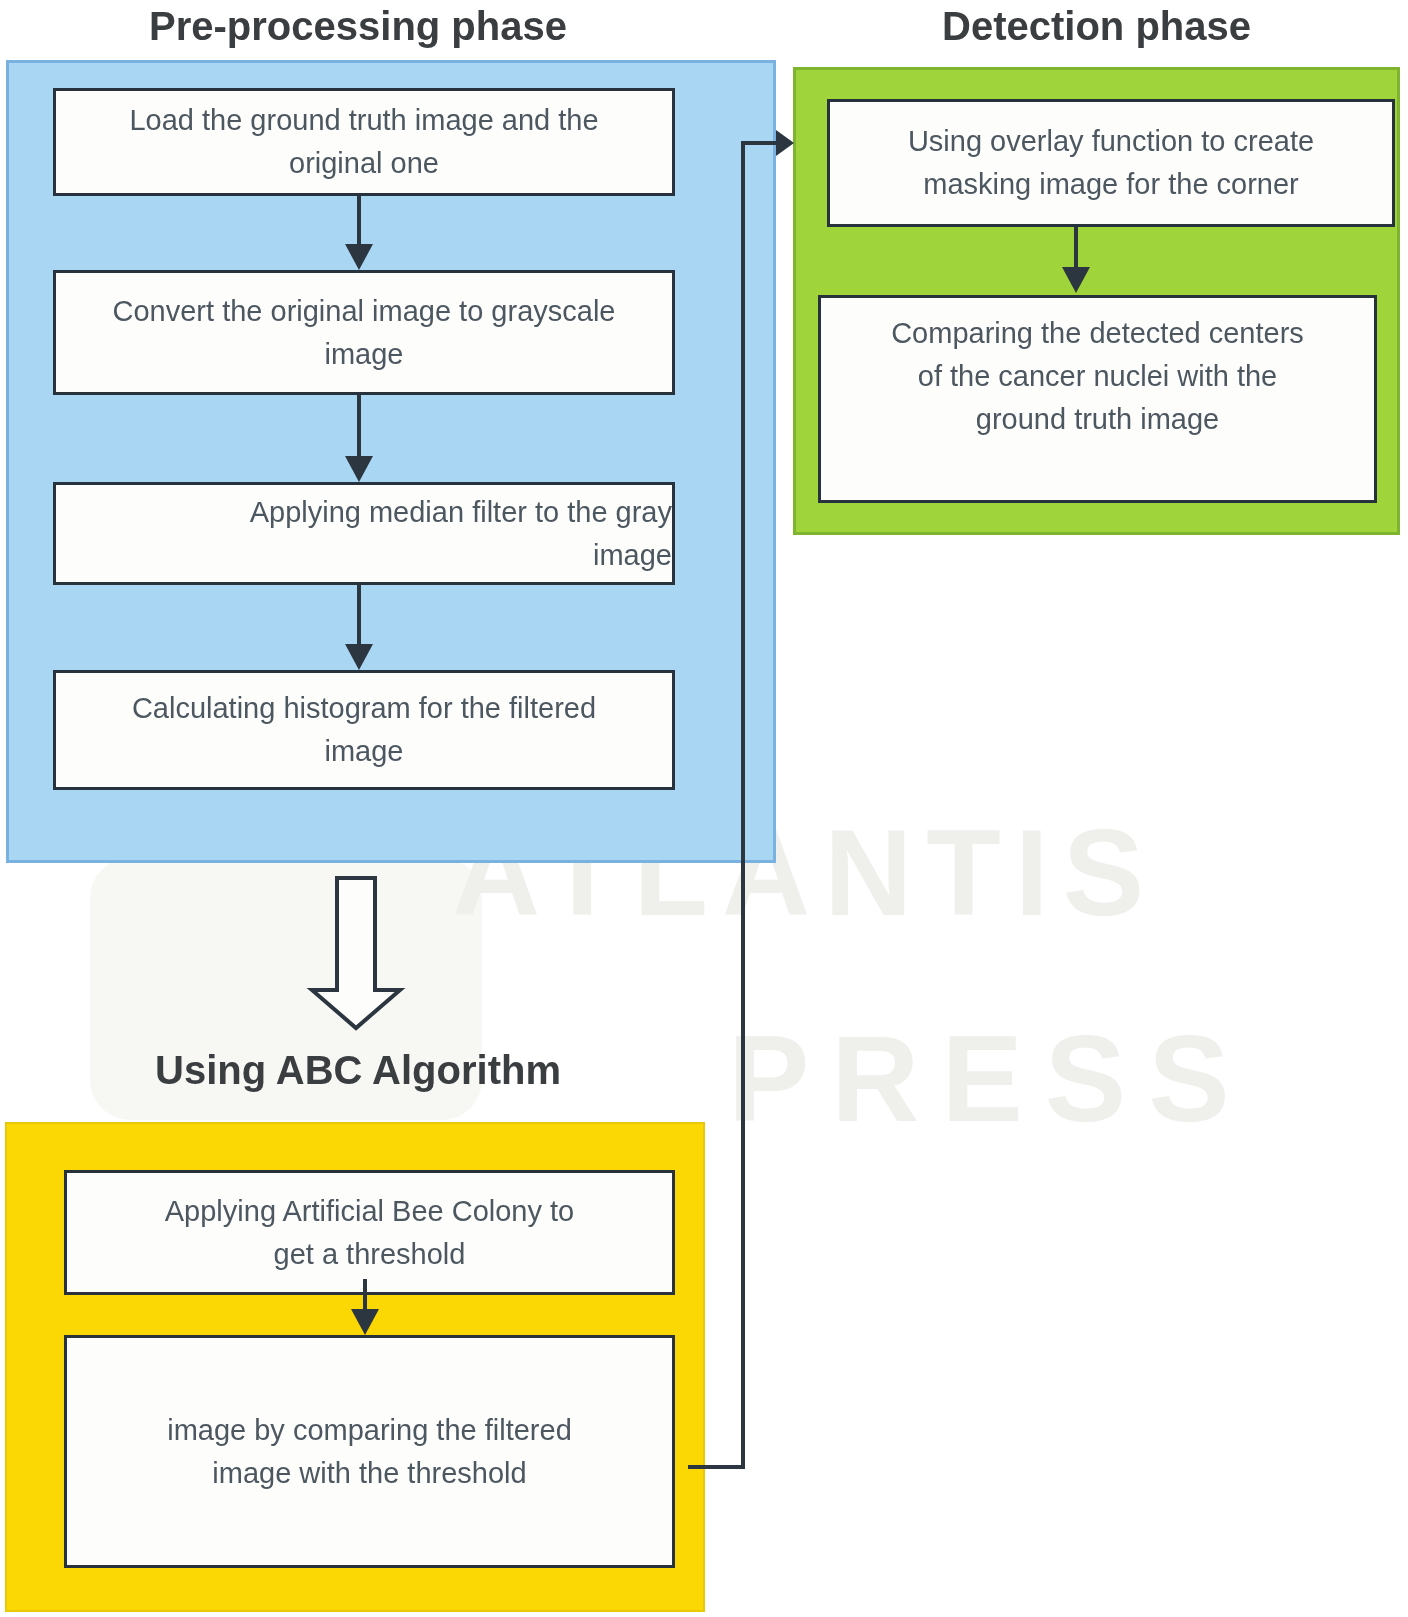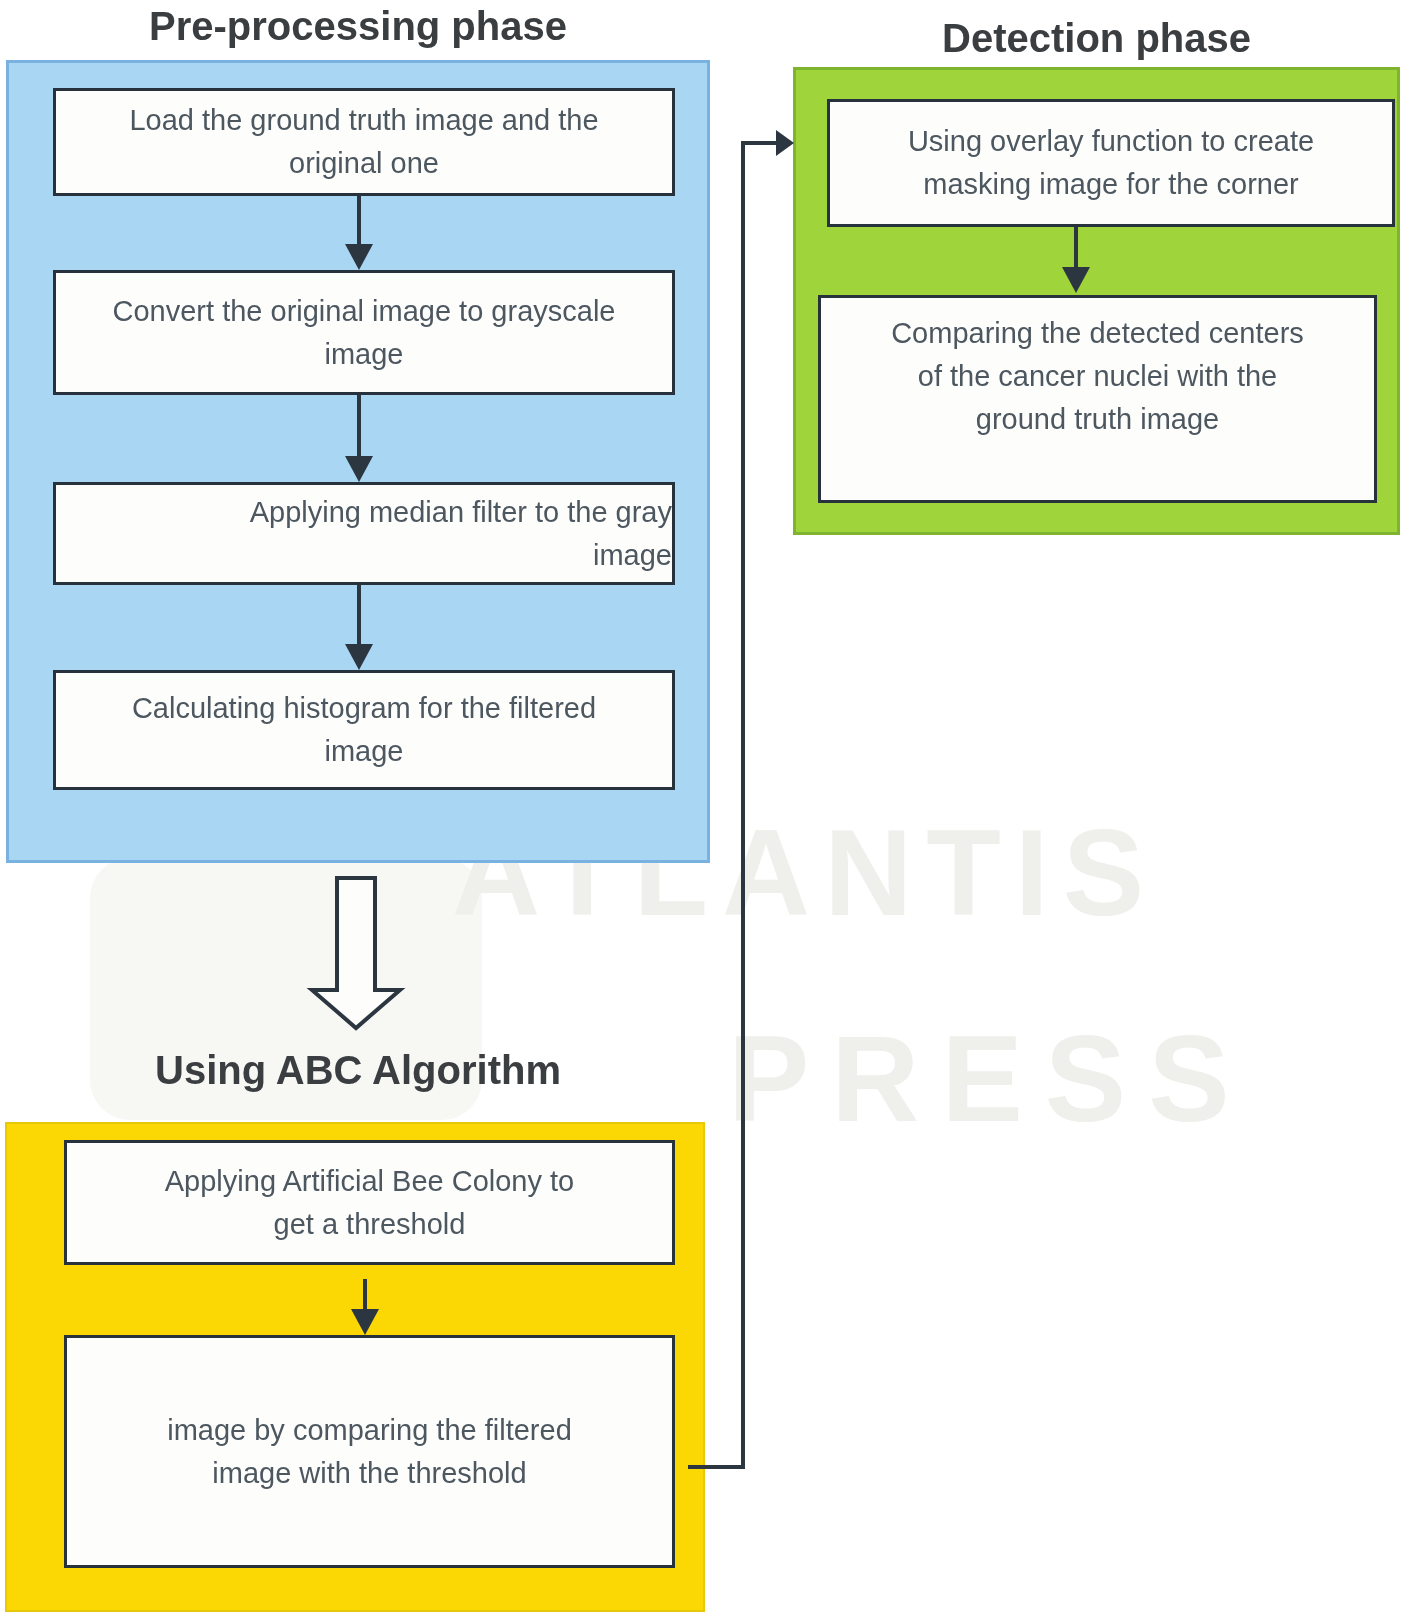--- a/index.html
+++ b/index.html
@@ -18,26 +18,26 @@
     font-weight:bold;white-space:nowrap;line-height:1;text-align:center;
   }
   .wm-1{left:452px;top:812px;font-size:122px;letter-spacing:14px;}
   .wm-2{left:728px;top:1018px;font-size:122px;letter-spacing:22px;}
   
   .title{
     position:absolute;height:52px;line-height:52px;text-align:center;
     font-size:40px;font-weight:bold;color:var(--title,#3a3e41);
   }
   .title-pre{left:6px;top:0;width:704px;}
-  .title-det{left:793px;top:12px;width:607px;}
+  .title-det{left:793px;top:0;width:607px;}
   .title-abc{left:6px;top:1044px;width:704px;}
   
   .panel{position:absolute;box-sizing:border-box;}
   .panel-blue{
-    left:6px;top:60px;width:704px;height:803px;
+    left:6px;top:60px;width:770px;height:803px;
     background:var(--blue_fill,#a9d6f3);border:3px solid var(--blue_border,#79b1e0);
   }
   .panel-green{
     left:793px;top:67px;width:607px;height:468px;
     background:var(--green_fill,#9fd53b);border:3px solid var(--green_border,#7eb42e);
   }
   .panel-yellow{
     left:5px;top:1122px;width:700px;height:490px;
     background:var(--yellow_fill,#fbd803);border:2px solid var(--yellow_border,#e8c90a);
   }
@@ -111,21 +111,21 @@
       <div class="box-line">image</div>
     </div>
   </div>
 
   <svg class="big-arrow-svg" viewBox="0 0 112 162">
     <polygon points="37,4 75,4 75,116 100,116 56,154 12,116 37,116" fill="#fdfdfb" stroke="#2c3640" stroke-width="4" stroke-linejoin="miter"></polygon>
   </svg>
 
   <div class="panel panel-yellow">
 
-    <div class="box" style="left:57px;top:16px;width:611px;height:125px;">
+    <div class="box" style="left:57px;top:46px;width:611px;height:125px;">
       <div class="box-line">Applying Artificial Bee Colony to</div>
       <div class="box-line">get a threshold</div>
     </div>
 
     <div class="v-arrow" style="left:344px;top:155px;height:56px;">
       <div class="v-stem"></div>
       <div class="v-head"></div>
     </div>
 
     <div class="box" style="left:57px;top:211px;width:611px;height:233px;">

